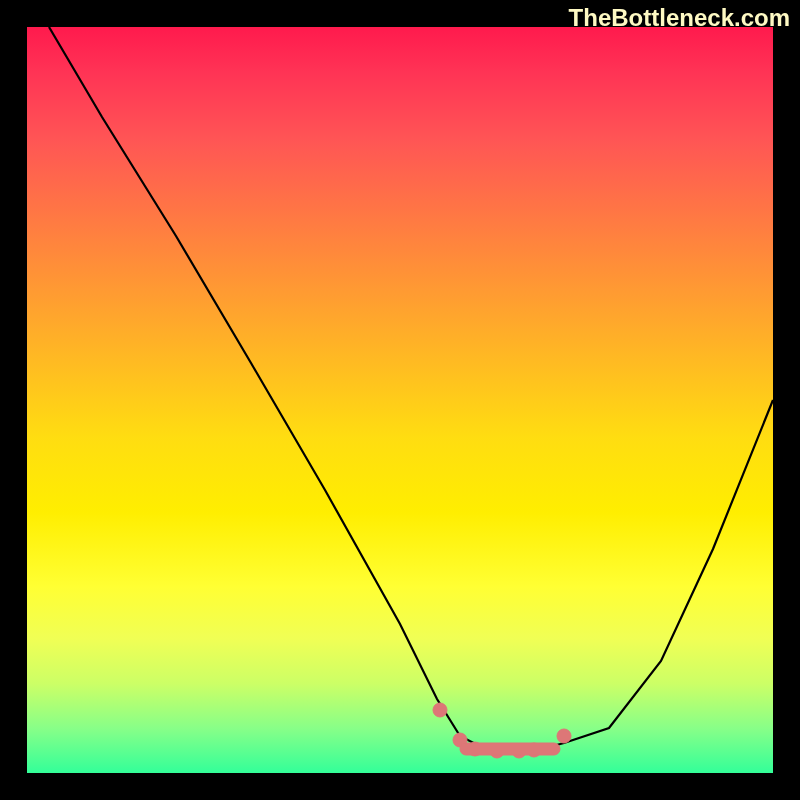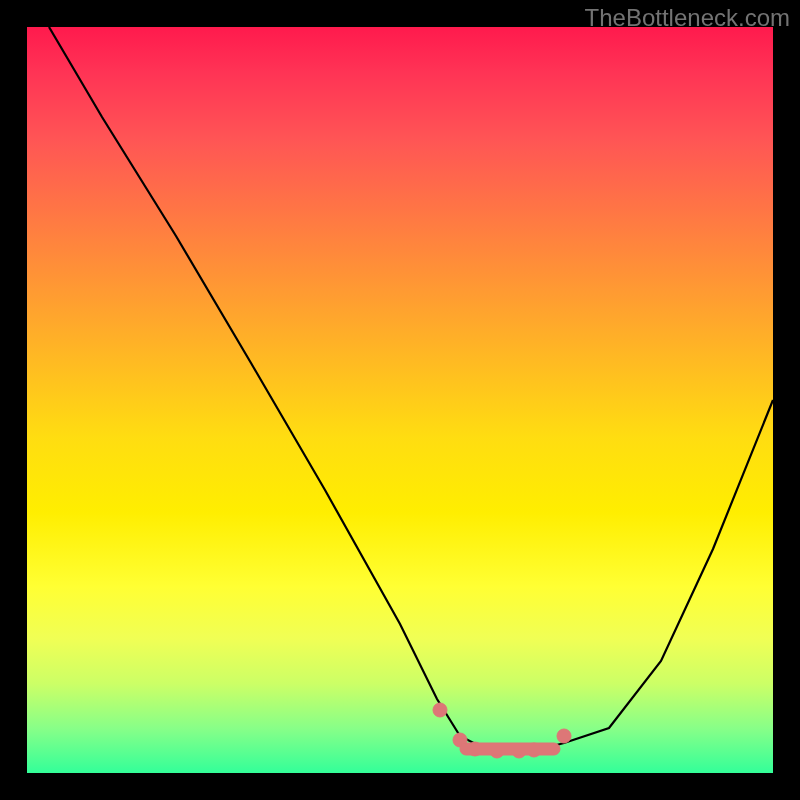--- a/index.html
+++ b/index.html
@@ -7,24 +7,24 @@
   .chart-container {
     width: 800px;
     height: 800px;
     background: #000;
     position: relative;
   }
   .watermark {
     position: absolute;
     top: 4px;
     right: 10px;
-    color: #737373;
+    color: #fef9c3;
     font-family: Arial, sans-serif;
     font-size: 24px;
-    font-weight: 400;
+    font-weight: 700;
     z-index: 10;
   }
   .plot-area {
     position: absolute;
     left: 27px;
     top: 27px;
     width: 746px;
     height: 746px;
     background: linear-gradient(to bottom,
       #ff1a4d 0%,

